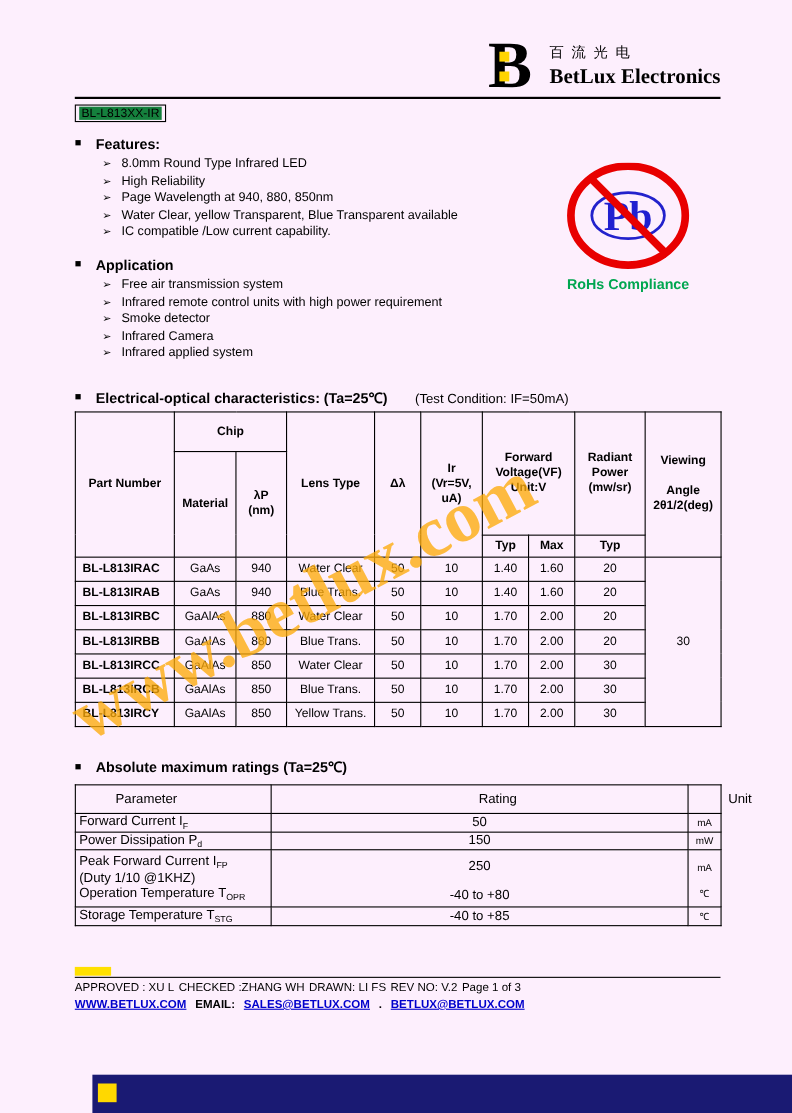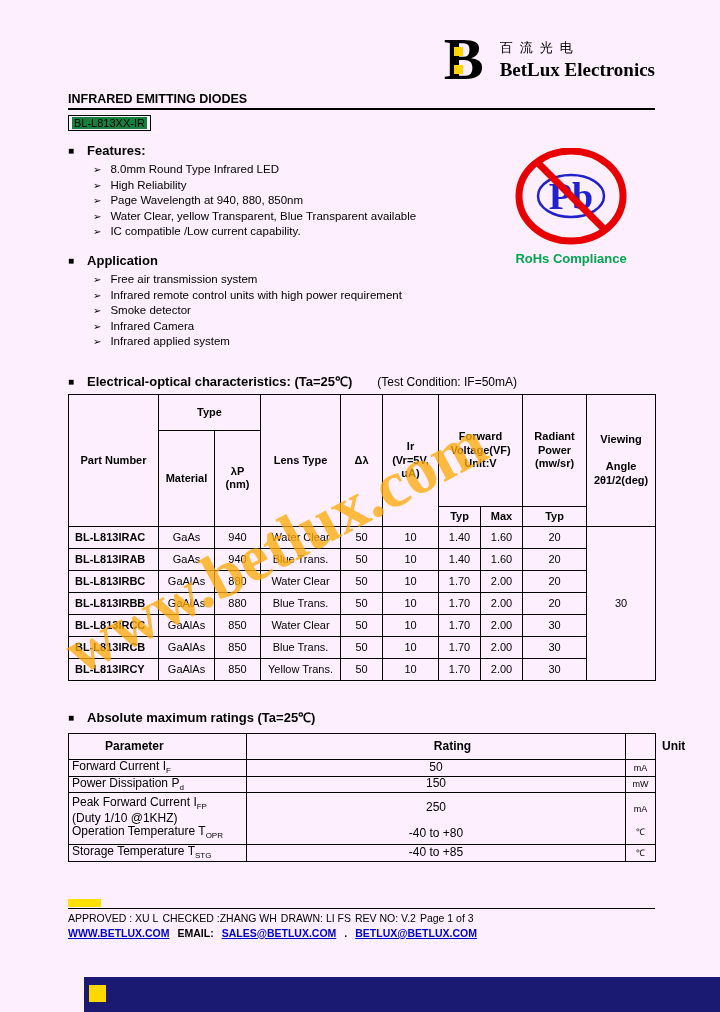--- a/index.html
+++ b/index.html
@@ -47,21 +47,21 @@
   .etable thead tr:nth-child(3){height:20px;}
   .etable tbody tr{height:22px;}
   .etable td.part{font-weight:bold;text-align:left;padding-left:6px;}
 
   .watermark{position:absolute;left:70px;top:618px;font-size:66px;font-weight:bold;font-family:"Liberation Serif",serif;color:rgba(252,170,10,0.78);transform:rotate(-28deg);transform-origin:left center;white-space:nowrap;z-index:6;pointer-events:none;}
 
   .ratings-head{margin-top:29px;}
   .rtable{width:587px;margin-top:7px;}
   .rtable th,.rtable td{border:1px solid #000;font-size:12px;padding:0 3px;line-height:1.15;vertical-align:middle;}
   .rtable thead tr{height:26px;}
-  .rtable th{font-weight:bold;padding-left:36px;}
+  .rtable th{font-weight:normal;padding-left:36px;}
   .rtable th.ph{text-align:left;}
   .rtable td.param{text-align:left;}
   .rtable td.rt{text-align:center;}
   .rtable td.u{text-align:center;font-size:9px;}
   .rtable tr.h15{height:15px;padding-left:32px;}
   .rtable tr.tall{height:52px;}
   .rtable tr.h34{height:34px;}
   .rtable .gap-b{margin:4px 0 12px;}
   .rtable .small{font-size:11px;}
   sub{font-size:8px;}
@@ -89,21 +89,20 @@
       <i class="sq1"></i>
       <i class="sq2"></i>
     </div>
     <div>
       <div class="brand-cn">百流光电</div>
       <div class="brand-en">BetLux Electronics</div>
     </div>
   </div>
 
   
-  <h1 class="doc-title">INFRARED EMITTING DIODES</h1>
   <div class="title-rule"></div>
   <div class="part-box">
     <span>BL-L813XX-IR</span>
   </div>
 
   
   <div class="pb-badge">
     <svg width="112" height="98" viewBox="0 0 112 98">
       <ellipse cx="56" cy="48" rx="52" ry="45" fill="none" stroke="#e80000" stroke-width="7"></ellipse>
       <ellipse cx="56" cy="48" rx="33" ry="21" fill="none" stroke="#2222cc" stroke-width="2.5"></ellipse>
@@ -189,21 +188,21 @@
         <col style="width:42px">
       <col style="width:56px">
         <col style="width:42px">
         <col style="width:42px">
         <col style="width:64px">
         <col style="width:69px">
     </colgroup>
     <thead>
       <tr>
         <th rowspan="3">Part Number</th>
-        <th colspan="2">Type</th>
+        <th colspan="2">Chip</th>
         <th rowspan="3">Lens Type</th>
         <th rowspan="3">Δλ</th>
         <th rowspan="3">Ir
 (Vr=5V,
 uA)</th>
         <th colspan="2" rowspan="2">Forward
 Voltage(VF)
 Unit:V</th>
         <th rowspan="2">Radiant
 Power

